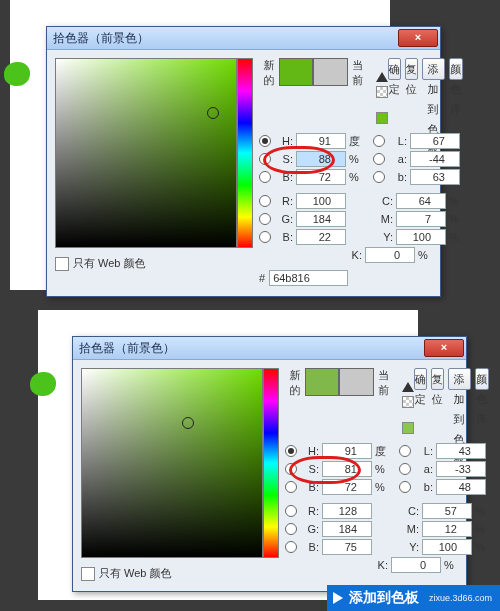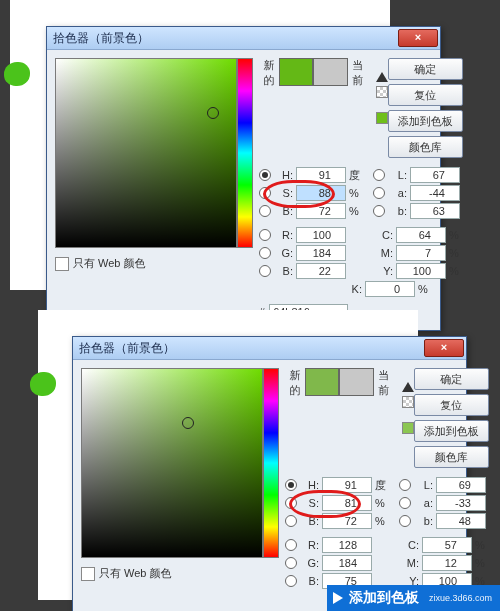--- a/index.html
+++ b/index.html
@@ -52,21 +52,21 @@
   }
   .right { flex:1; padding-left:6px; }
   .newcur { display:flex; gap:4px; }
   .swatches { display:flex; flex-direction:row; }
   .swlabel { text-align:center; font-size:11px; margin-bottom:2px; }
   .sw { width:36px; height:26px; border:1px solid #666; }
   .smallicons { display:flex; flex-direction:column; gap:4px; margin-left:4px; margin-top:14px;}
   .tri { width:0;height:0;border-left:6px solid transparent;border-right:6px solid transparent;border-bottom:10px solid #333;}
   .sq { width:10px;height:10px; background:repeating-conic-gradient(#ccc 0 25%,#fff 0 50%) 0 0/6px 6px; border:1px solid #888;}
   .tinysq { width:10px;height:10px; border:1px solid #888; }
-  .btncol { margin-left:auto; display:flex; flex-direction:column; gap:4px; width:82px;justify-content:flex-end;}
+  .btncol { margin-left:auto; display:flex; flex-direction:row; gap:4px; width:82px;justify-content:flex-end;}
   .btn {
     height:20px; background:linear-gradient(#fdfdfd,#e3e7ec); border:1px solid #7a8aa5;
     border-radius:2px; text-align:center; line-height:20px; cursor:pointer;
   }
   .fields { margin-top:8px; }
   .row { display:flex; align-items:center; height:18px; }
   .radio { width:10px;height:10px;border:1px solid #666;border-radius:50%;background:#fff;display:inline-block;margin-right:2px; position:relative;}
   .radio.on::after{content:"";position:absolute;inset:2px;border-radius:50%;background:#333;}
   .inp {
     height:14px; border:1px solid #9aa; background:#fff; text-align:right; padding-right:14px;
@@ -267,21 +267,21 @@
 
         <div class="fields">
           <div class="row">
             <span class="radio on"></span>
             <span class="lab">H:</span>
             <span class="inp" style="width:34px;">91</span>
             <span class="unit">度</span>
             <span style="width:10px;"></span>
             <span class="radio"></span>
             <span class="lab">L:</span>
-            <span class="inp" style="width:34px;">69</span>
+            <span class="inp" style="width:34px;">43</span>
           </div>
           <div class="row" style="position:relative;">
             <span class="radio"></span>
             <span class="lab">S:</span>
             <span class="inp" style="width:34px;">81</span>
             <span class="unit">%</span>
             <span style="width:10px;"></span>
             <span class="radio"></span>
             <span class="lab">a:</span>
             <span class="inp" style="width:34px;">-33</span>

